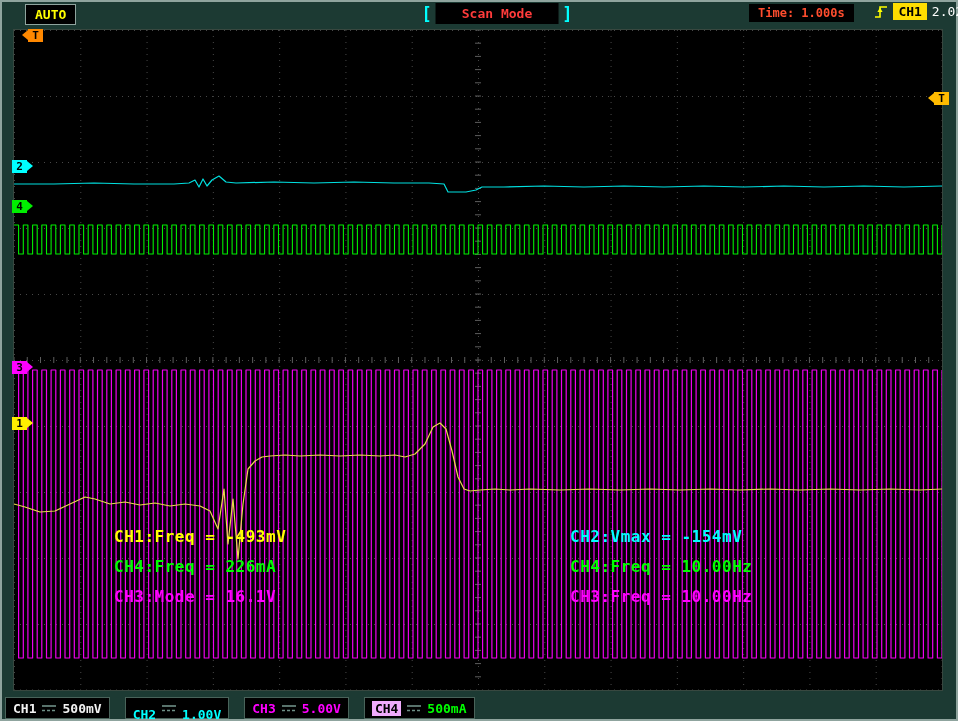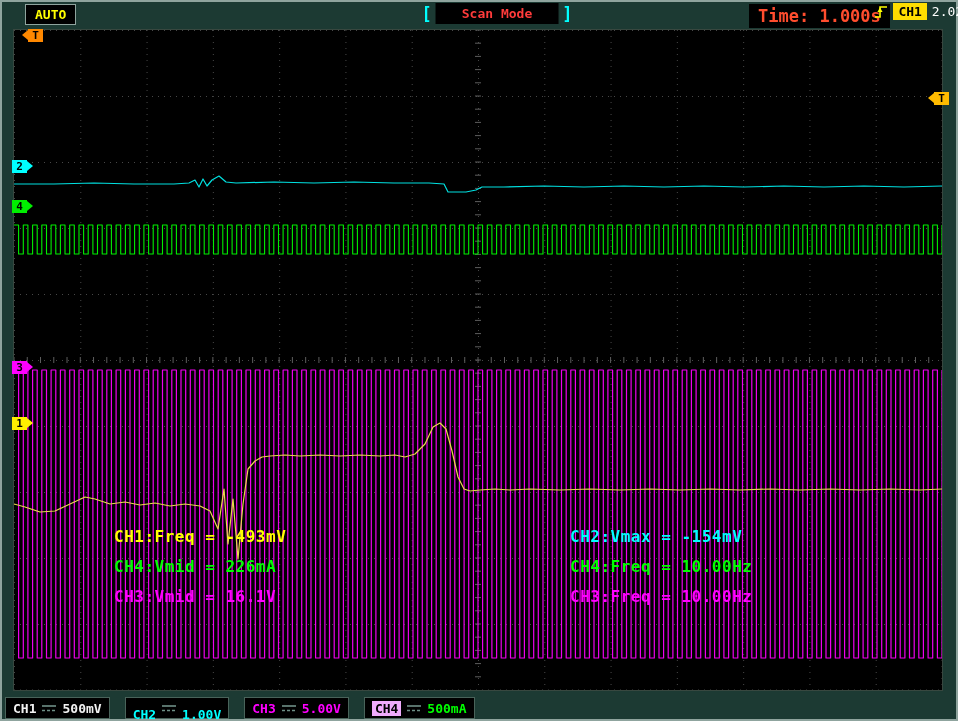--- a/index.html
+++ b/index.html
@@ -8,21 +8,21 @@
   
   .topbar{position:absolute;left:18px;top:0;width:958px;height:27px;}
   .badge-auto{position:absolute;left:7px;top:4px;background:#000;border:1px solid #8fa49e;
       color:#ffff00;font-size:13px;font-weight:bold;padding:2px 9px;}
   .scanwrap{position:absolute;left:50%;top:3px;transform:translateX(-50%);
       display:flex;align-items:center;gap:4px;}
   .bracket{color:#00ffff;font-size:17px;font-weight:bold;line-height:20px;}
   .scanbox{background:#000;color:#ff3b3b;font-size:13px;font-weight:bold;
       padding:3px 26px;}
   .timebox{position:absolute;left:731px;top:4px;background:#000;color:#ff4d2e;
-      font-size:17px;font-weight:bold;padding:2px 9px;}
+      font-size:12px;font-weight:bold;padding:2px 9px;}
   .trigwrap{position:absolute;right:5px;top:3px;display:flex;align-items:center;gap:5px;}
   .trigbadge{background:#ffdd00;color:#000;font-size:13px;font-weight:bold;padding:1px 5px;}
   .triglevel{color:#fff;font-size:13px;font-weight:normal;}
   
   .screen{position:absolute;left:14px;top:30px;width:928px;height:660px;background:#000;
       outline:1px solid #37473f;}
   .screen svg{position:absolute;left:0;top:0;z-index:1;}
   
   .meas{position:absolute;z-index:4;font-size:16px;font-weight:bold;letter-spacing:.5px;}
   .meas div{height:30px;line-height:30px;white-space:pre;}
@@ -236,22 +236,22 @@
   <div class="tmk tmk-time">T</div>
   <div class="tmk tmk-level">T</div>
 
   <div class="mk mk2" style="top:130px">2</div>
   <div class="mk mk4" style="top:170px">4</div>
   <div class="mk mk3" style="top:331px">3</div>
   <div class="mk mk1" style="top:387px">1</div>
 
   <div class="meas meas-left">
     <div class="c-ch1">CH1:Freq = -493mV</div>
-    <div class="c-ch4">CH4:Vmid = 226mA</div>
-    <div class="c-ch3">CH3:Vmid = 16.1V</div>
+    <div class="c-ch4">CH4:Freq = 226mA</div>
+    <div class="c-ch3">CH3:Mode = 16.1V</div>
   </div>
   <div class="meas meas-right">
     <div class="c-ch2">CH2:Vmax = -154mV</div>
     <div class="c-ch4">CH4:Freq = 10.00Hz</div>
     <div class="c-ch3">CH3:Freq = 10.00Hz</div>
   </div>
 </div>
 
 <div class="bottombar">
   <div class="chbox">

